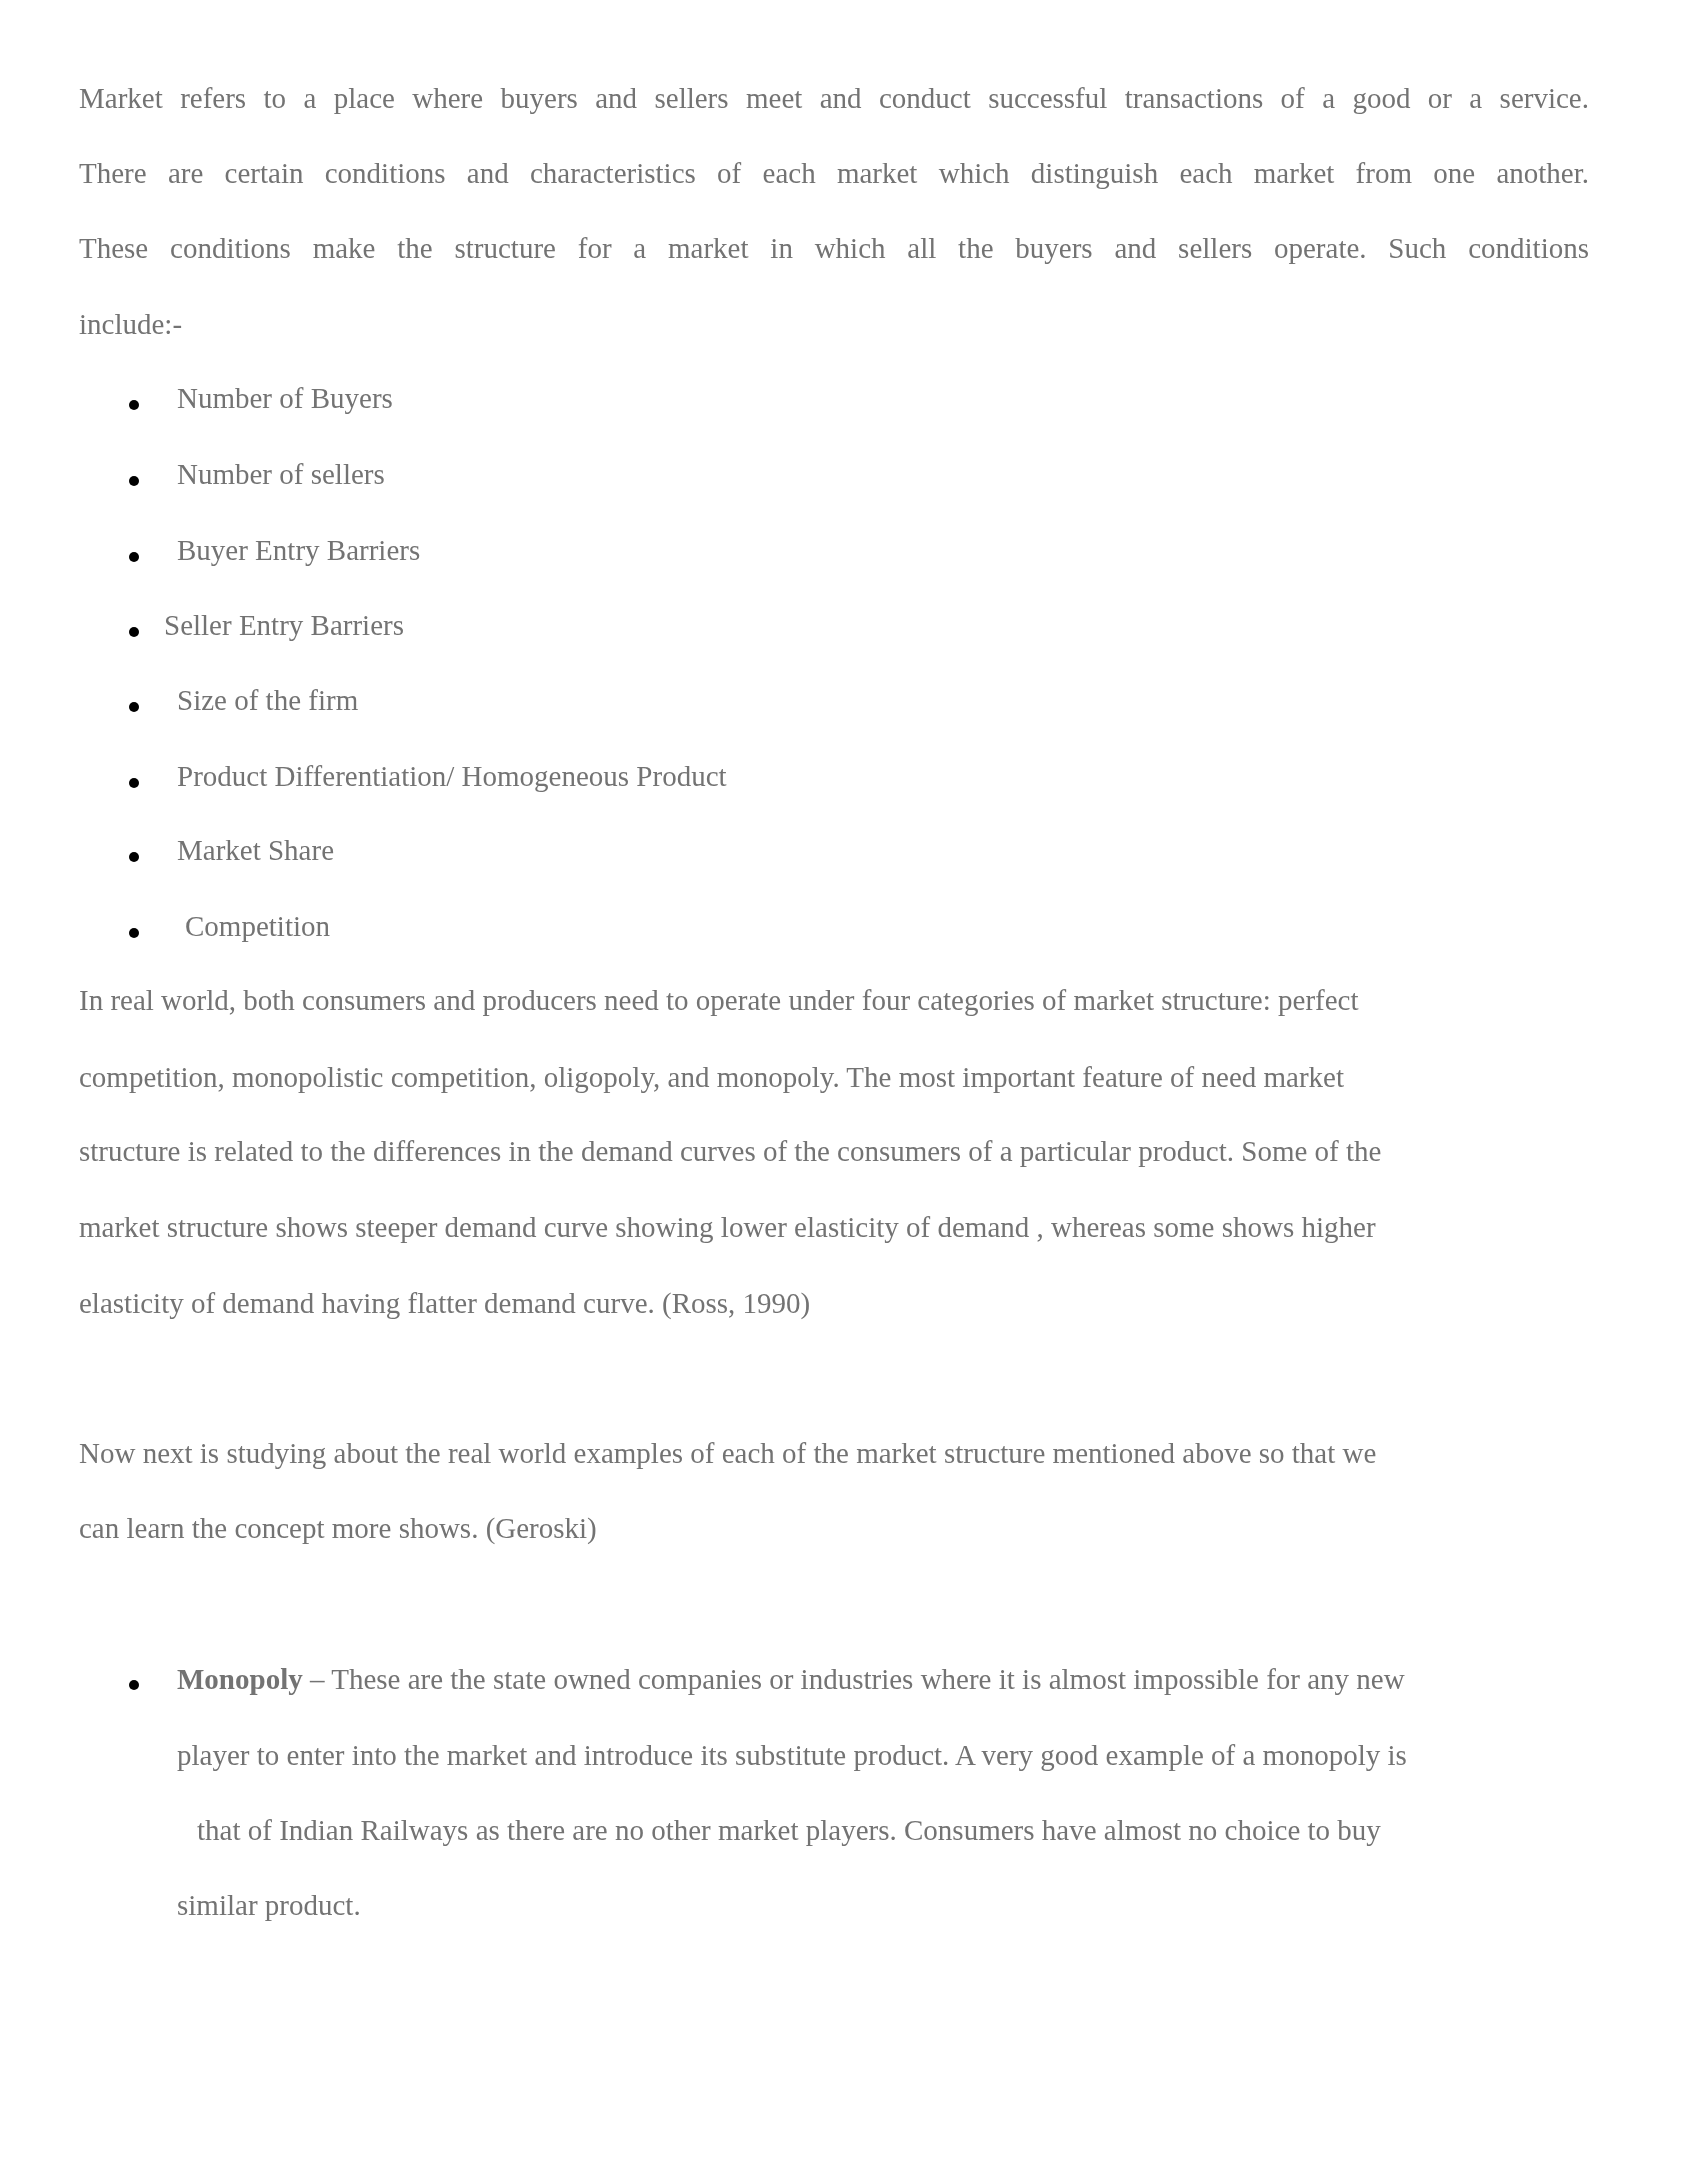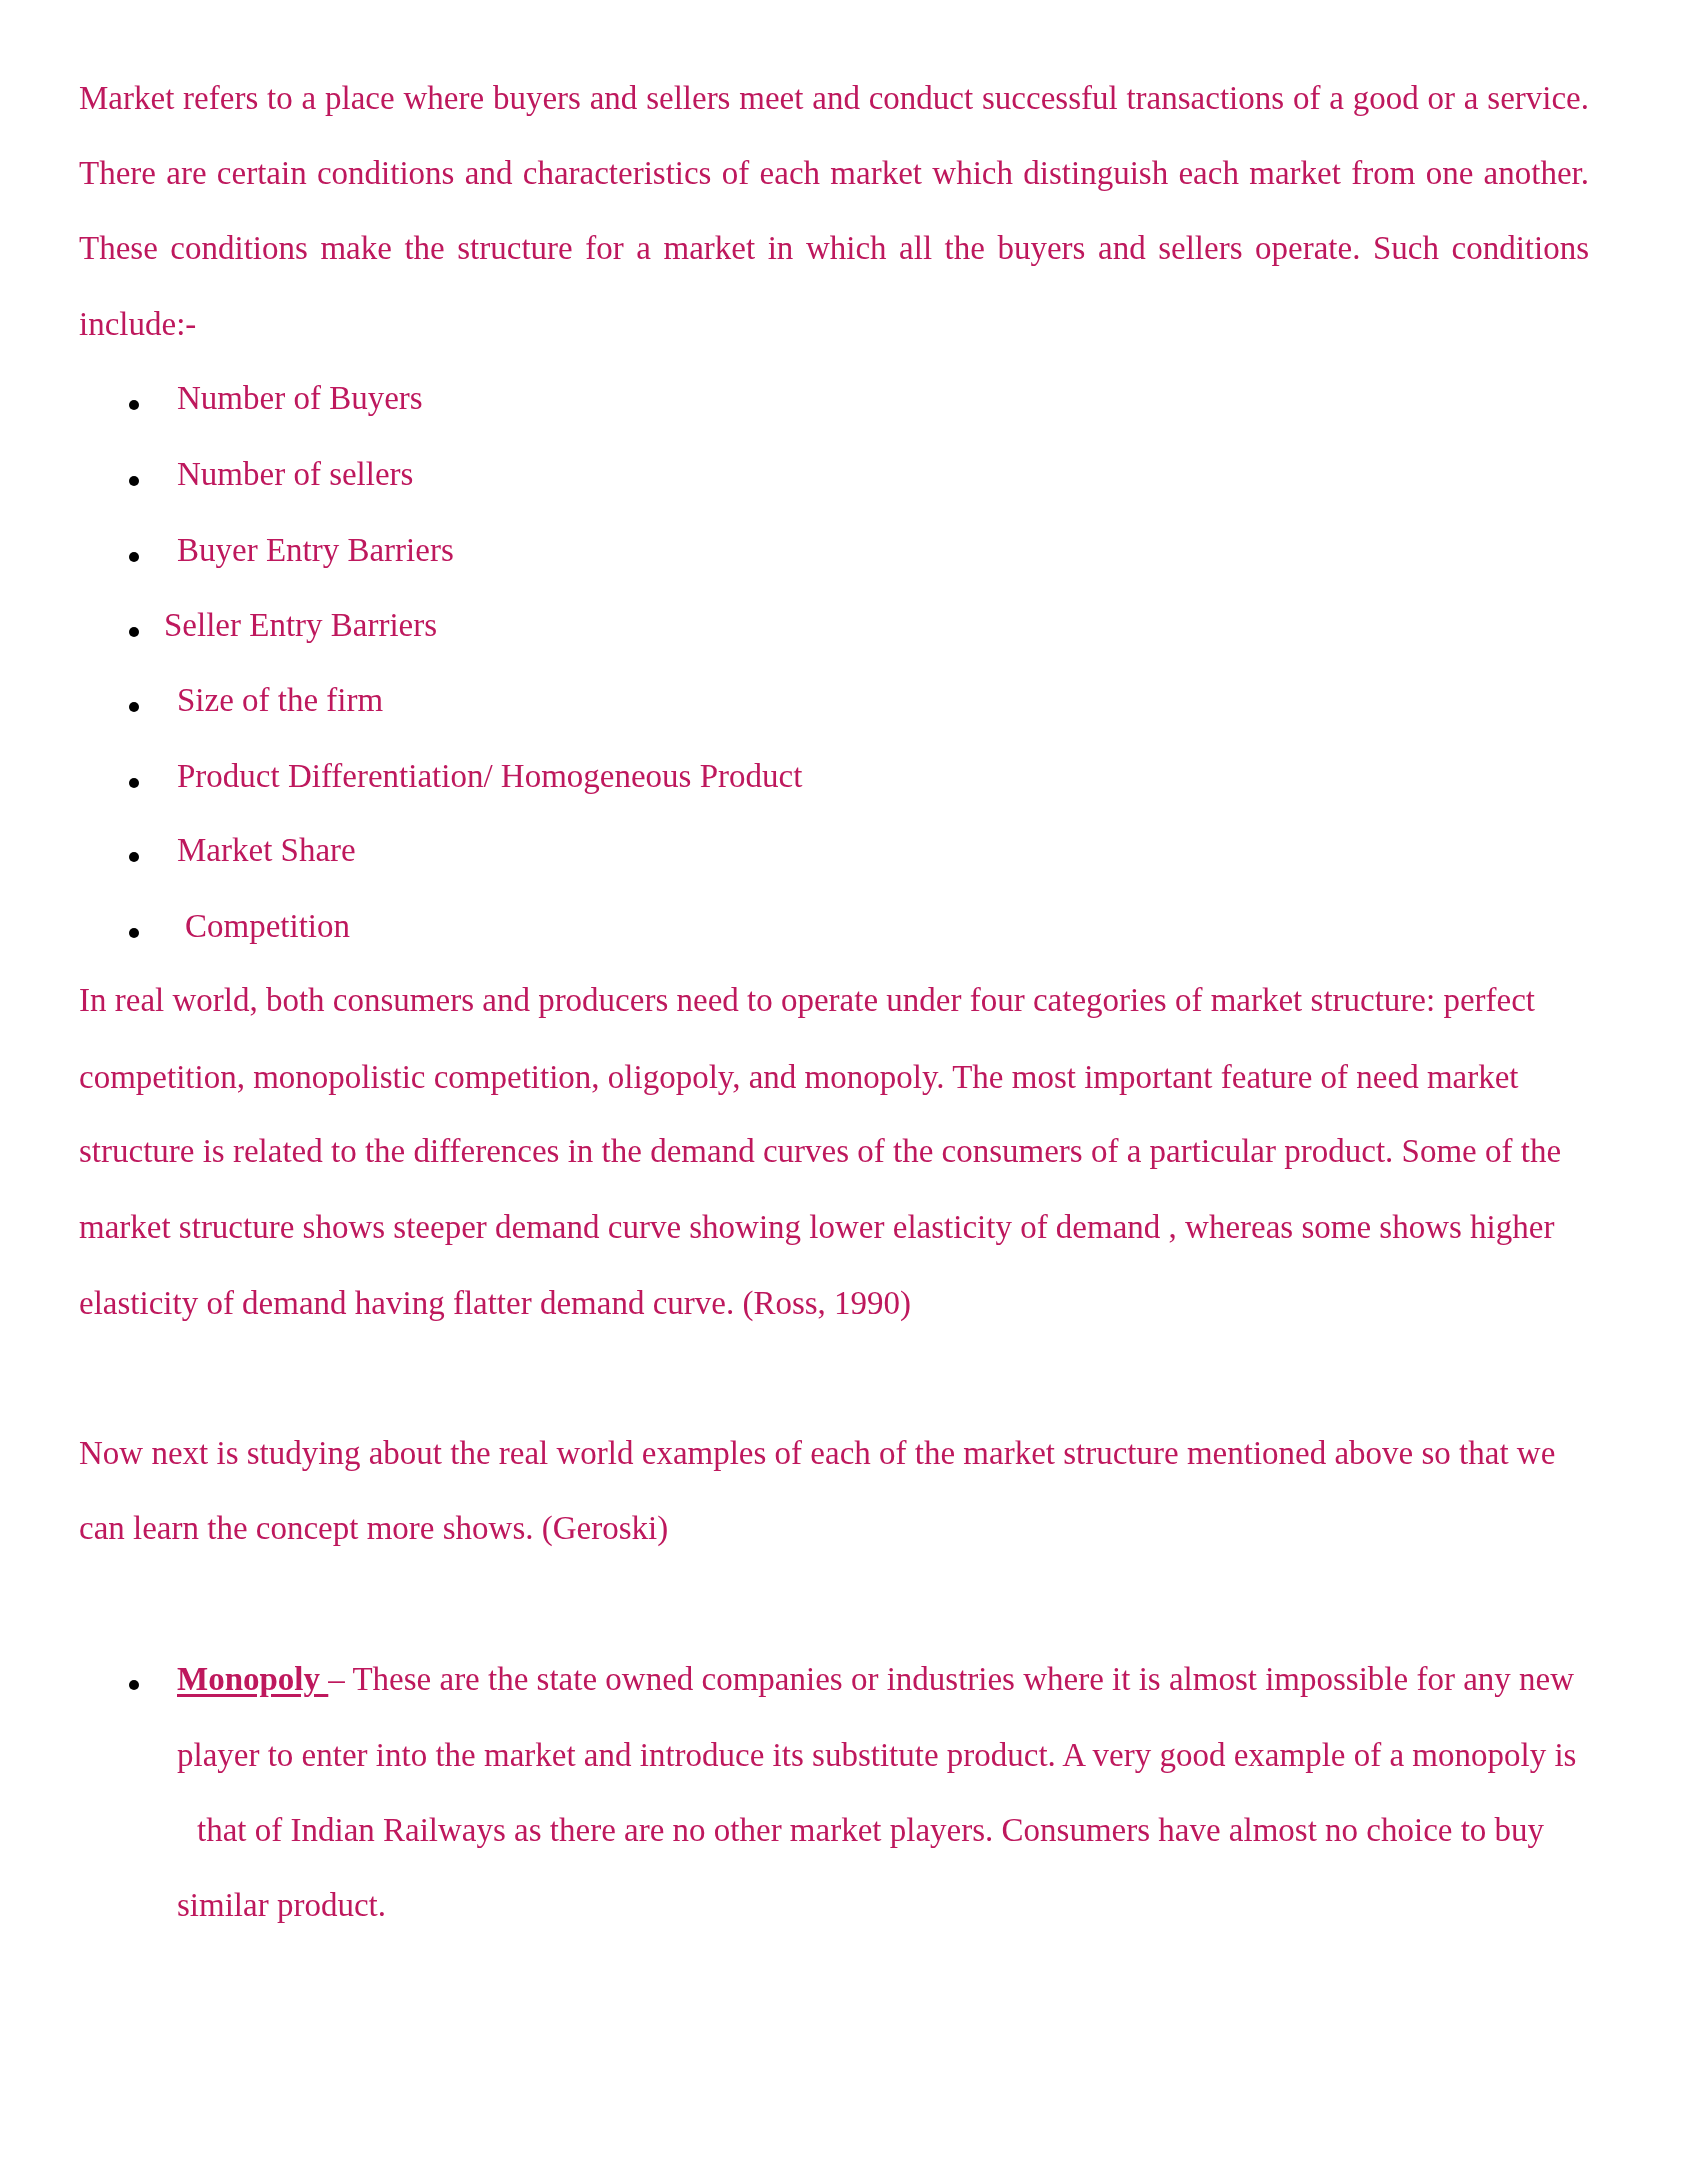--- a/index.html
+++ b/index.html
@@ -1,34 +1,34 @@
 <!DOCTYPE html>
 <html style="font-size:10.6px"><head>
 <meta charset="utf-8">
 <style>
   html, body { margin: 0; padding: 0; background: #ffffff; }
   body { width: 1687px; height: 2183px; position: relative; overflow: hidden; }
   .page { position: absolute; left: 0; top: 0; width: 1687px; height: 2183px; background: #fff; }
   .line {
     position: absolute;
     font-family: "Liberation Serif", "DejaVu Serif", serif;
-    font-size: 33px;
+    font-size: 29px;
     line-height: 40px;
     height: 40px;
-    color: #be185d;
+    color: #737373;
     white-space: nowrap;
   }
   .just { text-align: justify; text-align-last: justify; width: 1510px; }
   .bullet {
     position: absolute;
     width: 10px; height: 10px;
     border-radius: 50%;
     background: #000;
   }
-  .term { font-weight: bold; text-decoration: underline; text-decoration-thickness: 2.6px; text-underline-offset: 4px; }
+  .term { font-weight: bold; text-decoration-thickness: 2.6px; text-underline-offset: 4px; }
 </style>
 </head>
 <body>
 
 <div class="page">
 
   <div>
     <div class="line just" style="left:79px; top:78px;">Market refers to a place where buyers and sellers meet and conduct successful transactions of a good or a service.</div>
     <div class="line just" style="left:79px; top:153px;">There are certain conditions and characteristics of each market which distinguish each market from one another.</div>
     <div class="line just" style="left:79px; top:228px;">These conditions make the structure for a market in which all the buyers and sellers operate. Such conditions</div>

